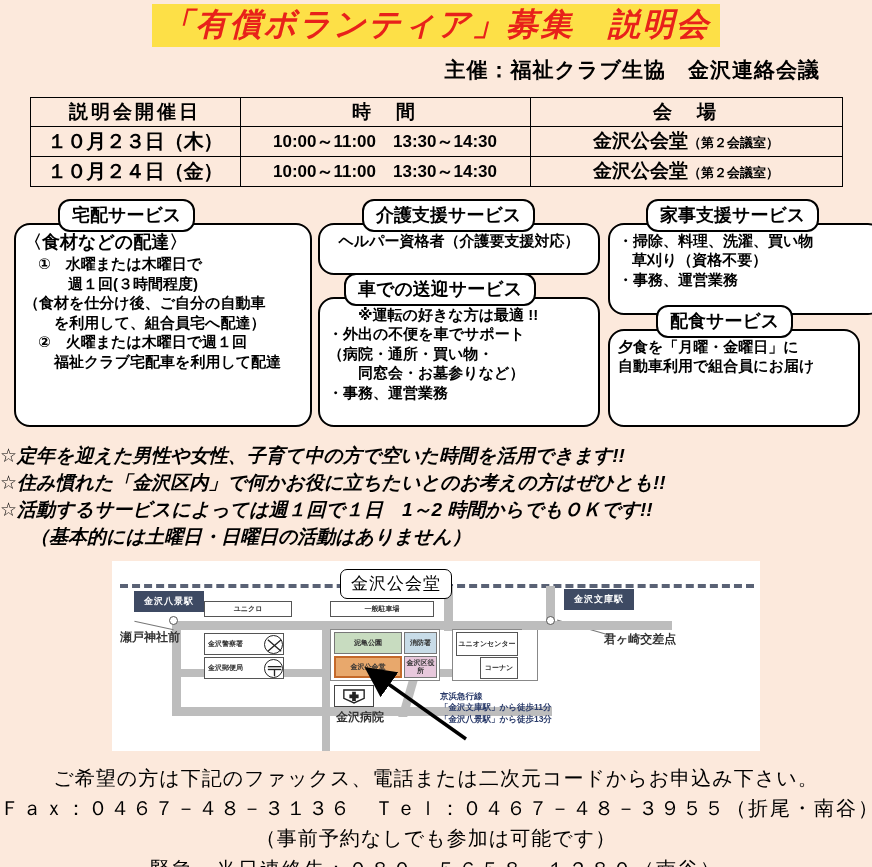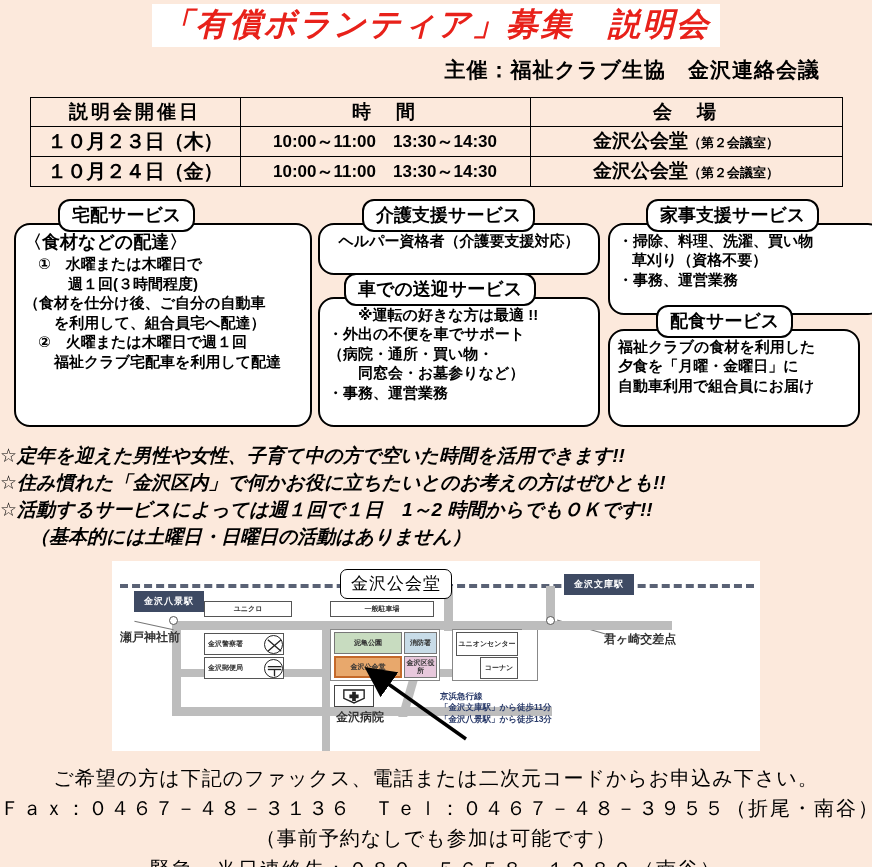--- a/index.html
+++ b/index.html
@@ -10,21 +10,21 @@
     font-family: "Liberation Sans", "DejaVu Sans", sans-serif;
     color: #000;
     overflow: hidden;
     position: relative;
   }
 
   
   .title-wrap { text-align:center; padding-top: 4px; }
   .title {
     display:inline-block;
-    background: #ffffff;
+    background: #fde047;
     color: #E8211A;
     font-weight: 900;
     font-style: italic;
     font-size: 32px;
     letter-spacing: 2px;
     padding: 2px 10px 4px 10px;
     line-height: 1.15;
     white-space: nowrap;
   }
   .subtitle {
@@ -134,21 +134,21 @@
     background: #3E4A63;
     color: #FFFFFF;
     font-size: 9px;
     font-weight: 700;
     letter-spacing: 1px;
     padding: 4px 10px;
     white-space: nowrap;
     z-index: 2;
   }
   #st-hakkei { left: 22px;  top: 30px; }
-  #st-bunko  { left: 452px; top: 13px; }
+  #st-bunko  { left: 452px; top: 28px; }
   .map-callout {
     position: absolute;
     left: 228px; top: 8px;
     background: #FFFFFF;
     border: 1.5px solid #000;
     border-radius: 7px;
     padding: 2px 10px 3px 10px;
     font-size: 17px;
     font-weight: 500;
     letter-spacing: 1px;
@@ -259,21 +259,20 @@
     <div class="svc-body" id="body-kaji">
         <div class="ln ">・掃除、料理、洗濯、買い物</div>
         <div class="ln ind1">草刈り（資格不要）</div>
         <div class="ln ">・事務、運営業務</div>
       </div>
   </div>
   <div class="svc-badge" id="badge-kaji">家事支援サービス</div>
 
   <div class="svc" id="box-haishoku">
     <div class="svc-body" id="body-haishoku">
-        <div class="ln ">福祉クラブの食材を利用した</div>
         <div class="ln ">夕食を「月曜・金曜日」に</div>
         <div class="ln ">自動車利用で組合員にお届け</div>
       </div>
   </div>
   <div class="svc-badge" id="badge-haishoku">配食サービス</div>
 
 </div>
 
 <div class="stars" id="stars">
     <div class="ln">☆定年を迎えた男性や女性、子育て中の方で空いた時間を活用できます!!</div>

